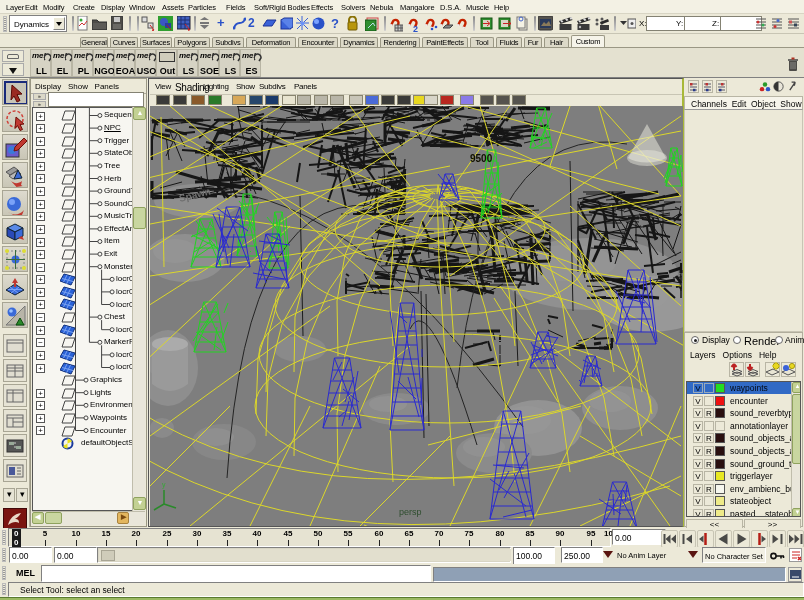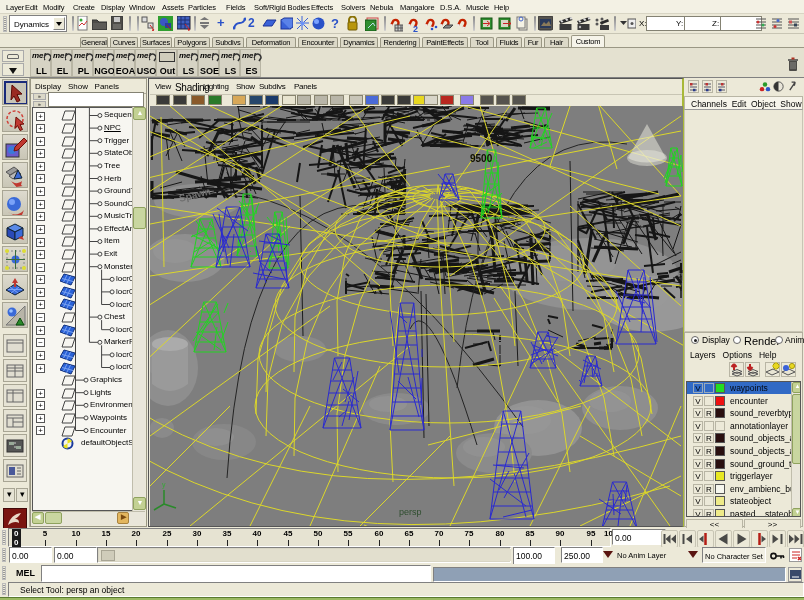--- a/index.html
+++ b/index.html
@@ -2193,15 +2193,15 @@
     <div class="abs" style="left:788px;top:3px;width:14px;height:15px;background:#ece9d8;border:1px solid #999;">
       <svg class="abs" style="left:1px;top:2px" width="11" height="10" viewBox="0 0 11 10">
         <rect x="0" y="0" width="11" height="9" fill="#3a4a6a"></rect>
         <path d="M2 7 h7" stroke="#fff"></path>
       </svg>
     </div>
   </div>
 <div class="abs" style="left:0;top:582px;width:804px;height:15px;background:#ece9d8;">
     <div class="abs" style="left:2px;top:1px;width:4px;height:12px;background:repeating-linear-gradient(#ece9d8 0,#ece9d8 1px,#999 1px,#999 2px);border:1px solid #bbb;"></div>
     <div class="abs sunk" style="left:8px;top:0;width:796px;height:15px;background:#ece9d8;">
-      <span class="abs" style="left:11px;top:2px;font-size:8.5px;">Select Tool: persp an object</span>
+      <span class="abs" style="left:11px;top:2px;font-size:8.5px;">Select Tool: select an select</span>
     </div>
   </div>
 <div class="abs" style="left:0;top:597px;width:804px;height:3px;background:#9cba62;border-top:1px solid #5a7a30;"></div>
 </body></html>

